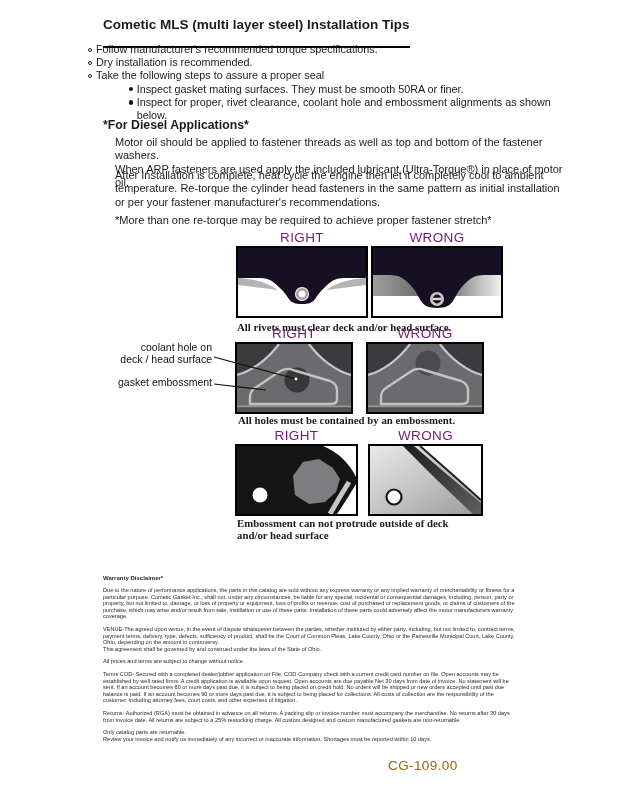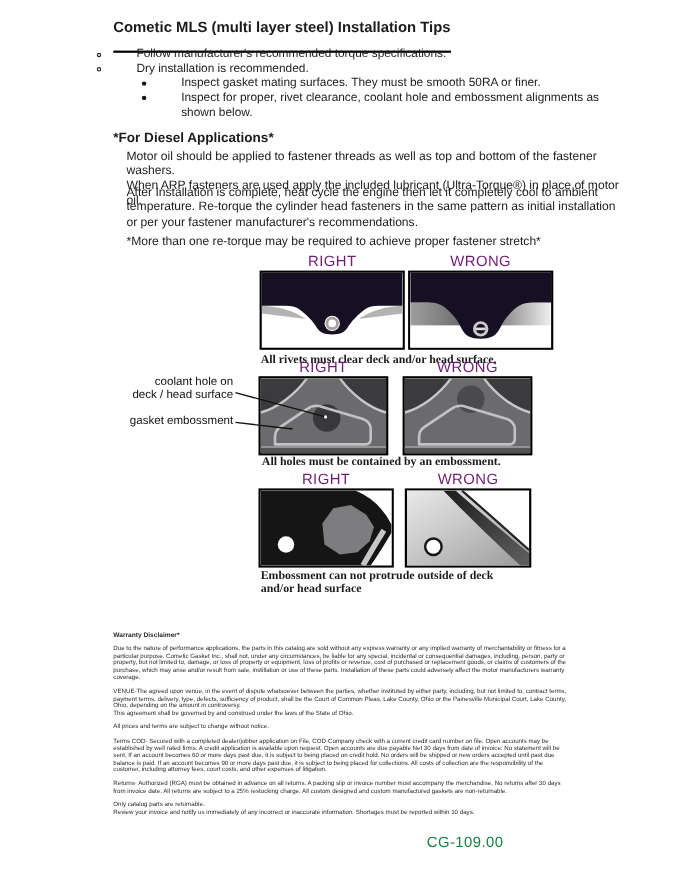--- a/index.html
+++ b/index.html
@@ -9,21 +9,21 @@
     font-family:"Liberation Sans", sans-serif; color:#1b1b1b; overflow:hidden;
   }
   .abs { position:absolute; }
 
   .title {
     left:103px; top:17px; font-size:13.5px; font-weight:700;
     border-bottom:2px solid #000; padding-bottom:14px; display:inline-block;
   }
 
   .tips { left:88px; top:43px; width:480px; font-size:10.8px; line-height:13.2px; }
-  .tip-row { display:flex; align-items:flex-start;gap:28px; }
+  .tip-row { display:flex; align-items:flex-start; }
   .tip-row.sub { margin-left:41px; }
   .marker-circle {
     width:4px; height:4px; border:1px solid #222; border-radius:50%;
     margin:4.6px 4px 0 0; flex:none;
   }
   .marker-dot {
     width:4.2px; height:4.2px; background:#111; border-radius:50%;
     margin:4.6px 3.5px 0 0; flex:none;
   }
 
@@ -40,37 +40,41 @@
 
   .callout { text-align:right; font-size:10.5px; line-height:11.6px; white-space:pre-line; color:#111; }
   .co1 { left:92px; top:342px; width:120px; }
   .co2 { left:92px; top:377px; width:120px; }
   .leader-overlay { left:0; top:327px; width:618px; height:110px; pointer-events:none; }
 
   .warranty { left:103px; top:575px; width:414px; color:#2a2a2a; }
   .warranty h4 { font-size:6px; font-weight:700; margin-bottom:6px; }
   .warranty p { font-size:5.6px; line-height:6.6px; margin-bottom:6px; white-space:pre-line; }
 
-  .pagecode { left:388px; top:758px; font-size:13.5px; letter-spacing:0.4px; color:#15803d; }
+  .pagecode { left:388px; top:758px; font-size:13.5px; letter-spacing:0.4px; color:#a16207; }
 </style>
 </head>
 <body>
 
 <div class="page">
 
   <h1 class="abs title">Cometic MLS (multi layer steel) Installation Tips</h1>
 
   <div class="abs tips">
     <div class="tip-row">
       <span class="marker-circle"></span>
       <span>Follow manufacturer's recommended torque specifications.</span>
     </div>
     <div class="tip-row">
       <span class="marker-circle"></span>
       <span>Dry installation is recommended.</span>
+    </div>
+    <div class="tip-row">
+      <span class="marker-circle"></span>
+      <span>Take the following steps to assure a proper seal</span>
     </div>
     <div class="tip-row sub">
       <span class="marker-dot"></span>
       <span>Inspect gasket mating surfaces.  They must be smooth 50RA or finer.</span>
     </div>
     <div class="tip-row sub">
       <span class="marker-dot"></span>
       <span>Inspect for proper, rivet clearance, coolant hole and embossment alignments as shown below.</span>
     </div>
   </div>

